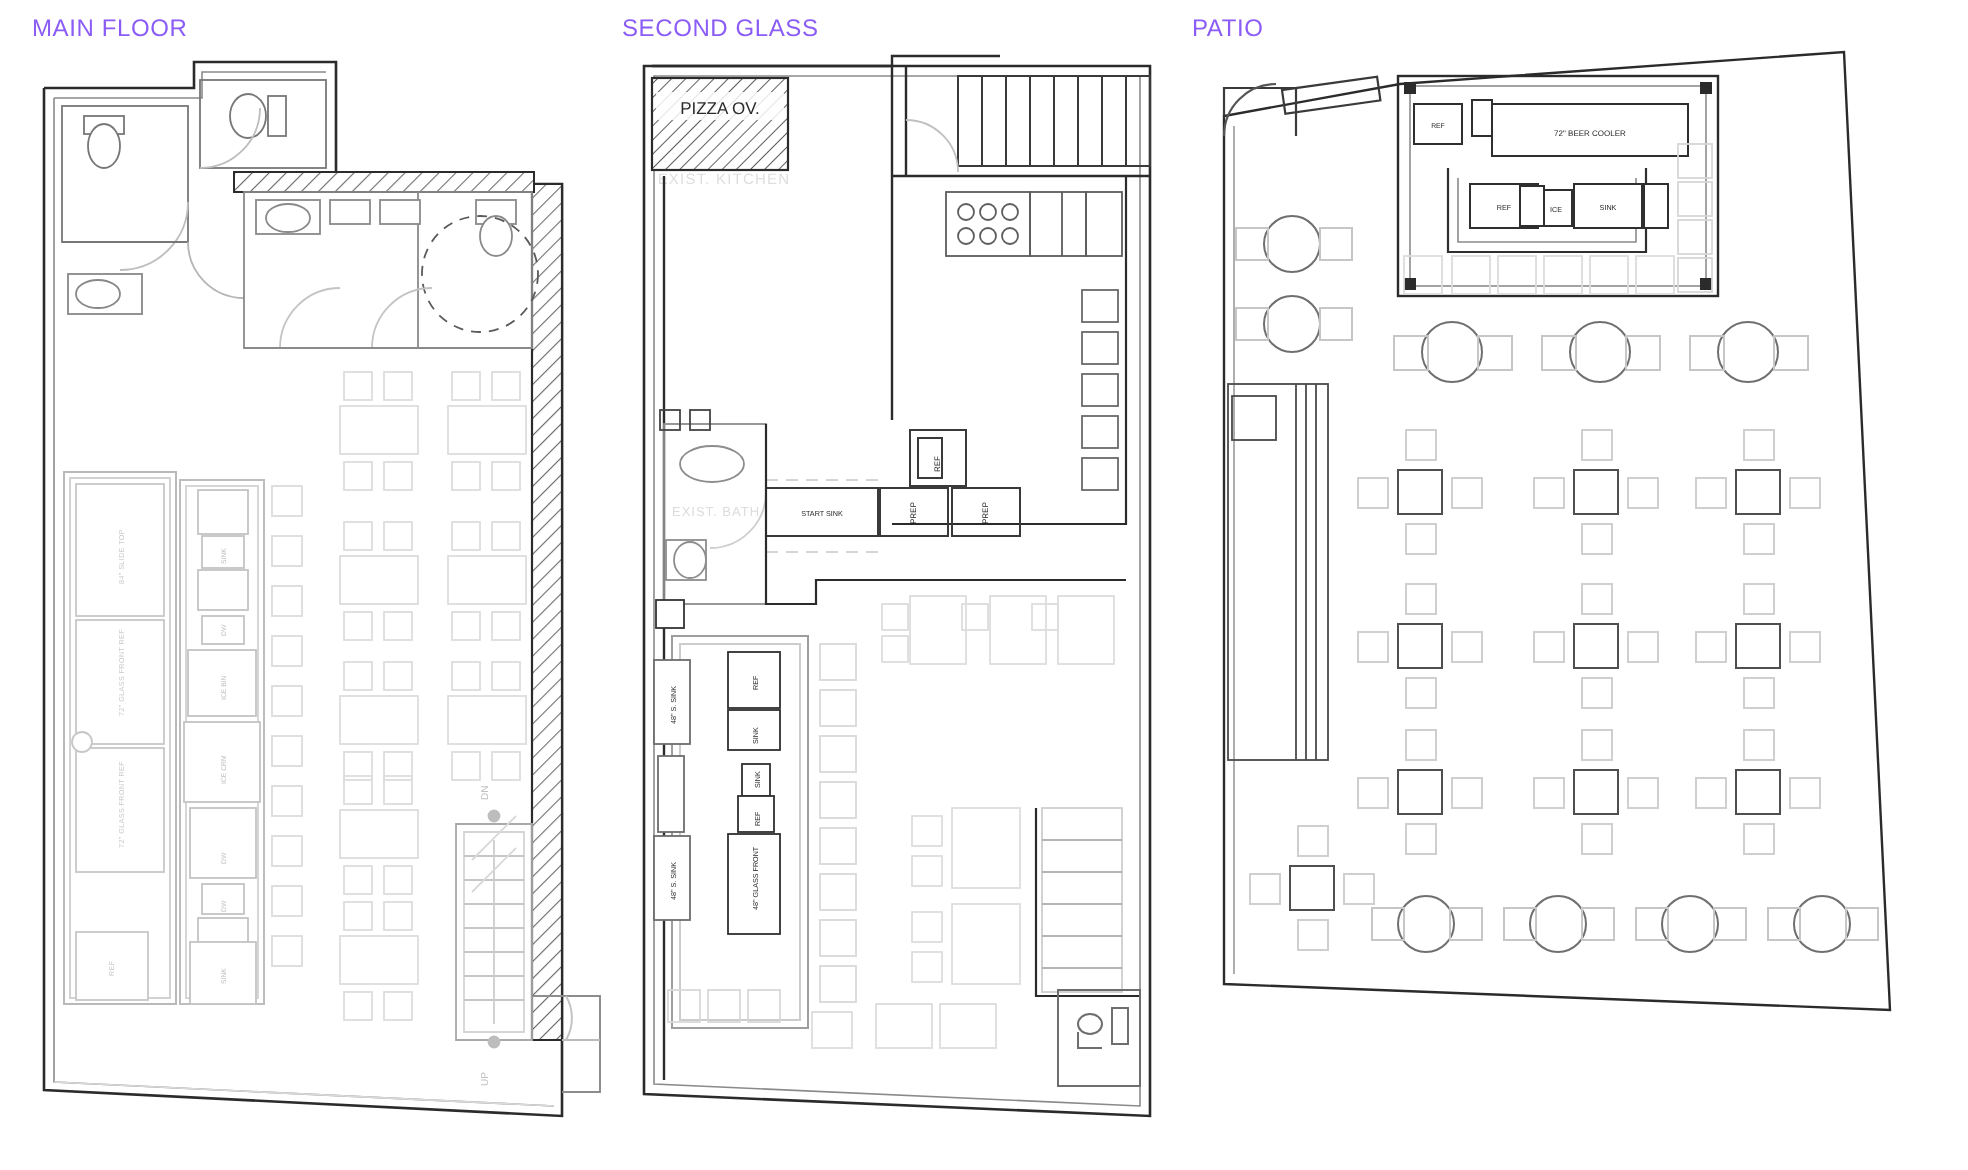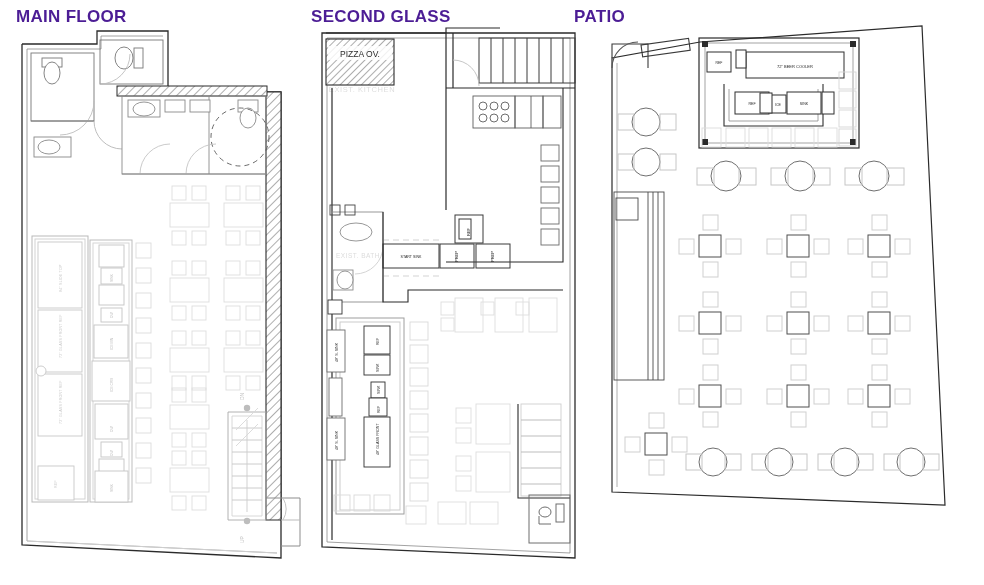--- a/index.html
+++ b/index.html
@@ -16,30 +16,30 @@
   }
   #sheet {
     position: absolute;
     left: 0; top: 0;
     width: 984px;
     height: 585px;
   }
   .plan-title {
     position: absolute;
     font-family: "Liberation Sans", sans-serif;
-    font-weight: bold;
-    font-size: 17px;
+    font-weight: normal;
+    font-size: 12px;
     letter-spacing: 0.3px;
-    color: #4c1d95;
+    color: #8b5cf6;
     white-space: nowrap;
     user-select: none;
   }
   #title-main  { left: 16px;  top: 7px; }
   #title-second{ left: 311px; top: 7px; }
-  #title-patio { left: 574px; top: 7px; }
+  #title-patio { left: 596px; top: 7px; }
   svg { display: block; }
   text { font-family: "Liberation Sans", sans-serif; }
 </style>
 </head>
 <body>
 
 <div id="sheet">
 
   <div class="plan-title" id="title-main">MAIN FLOOR</div>
 

